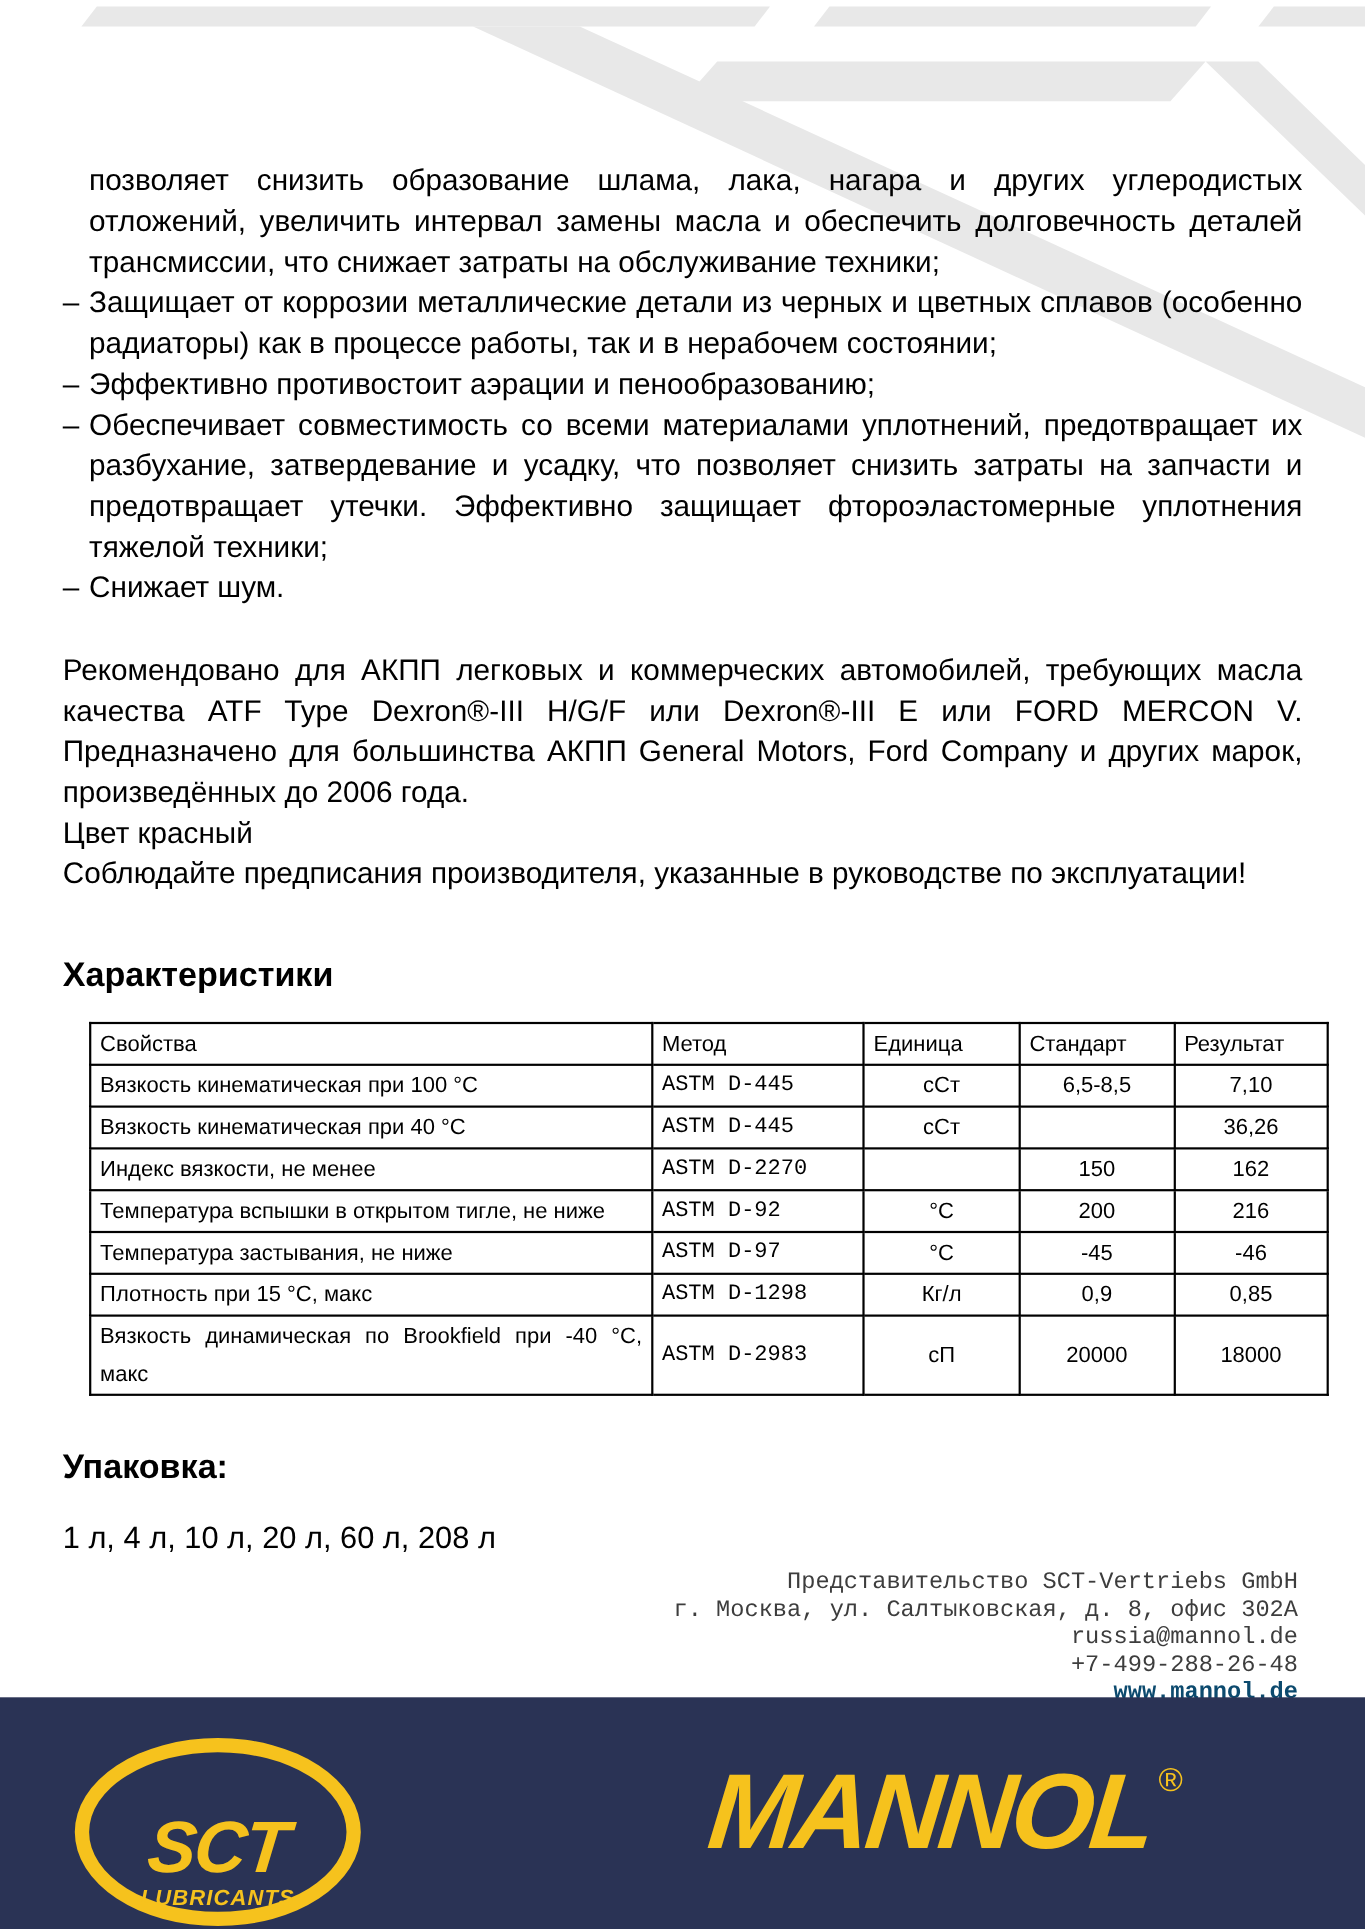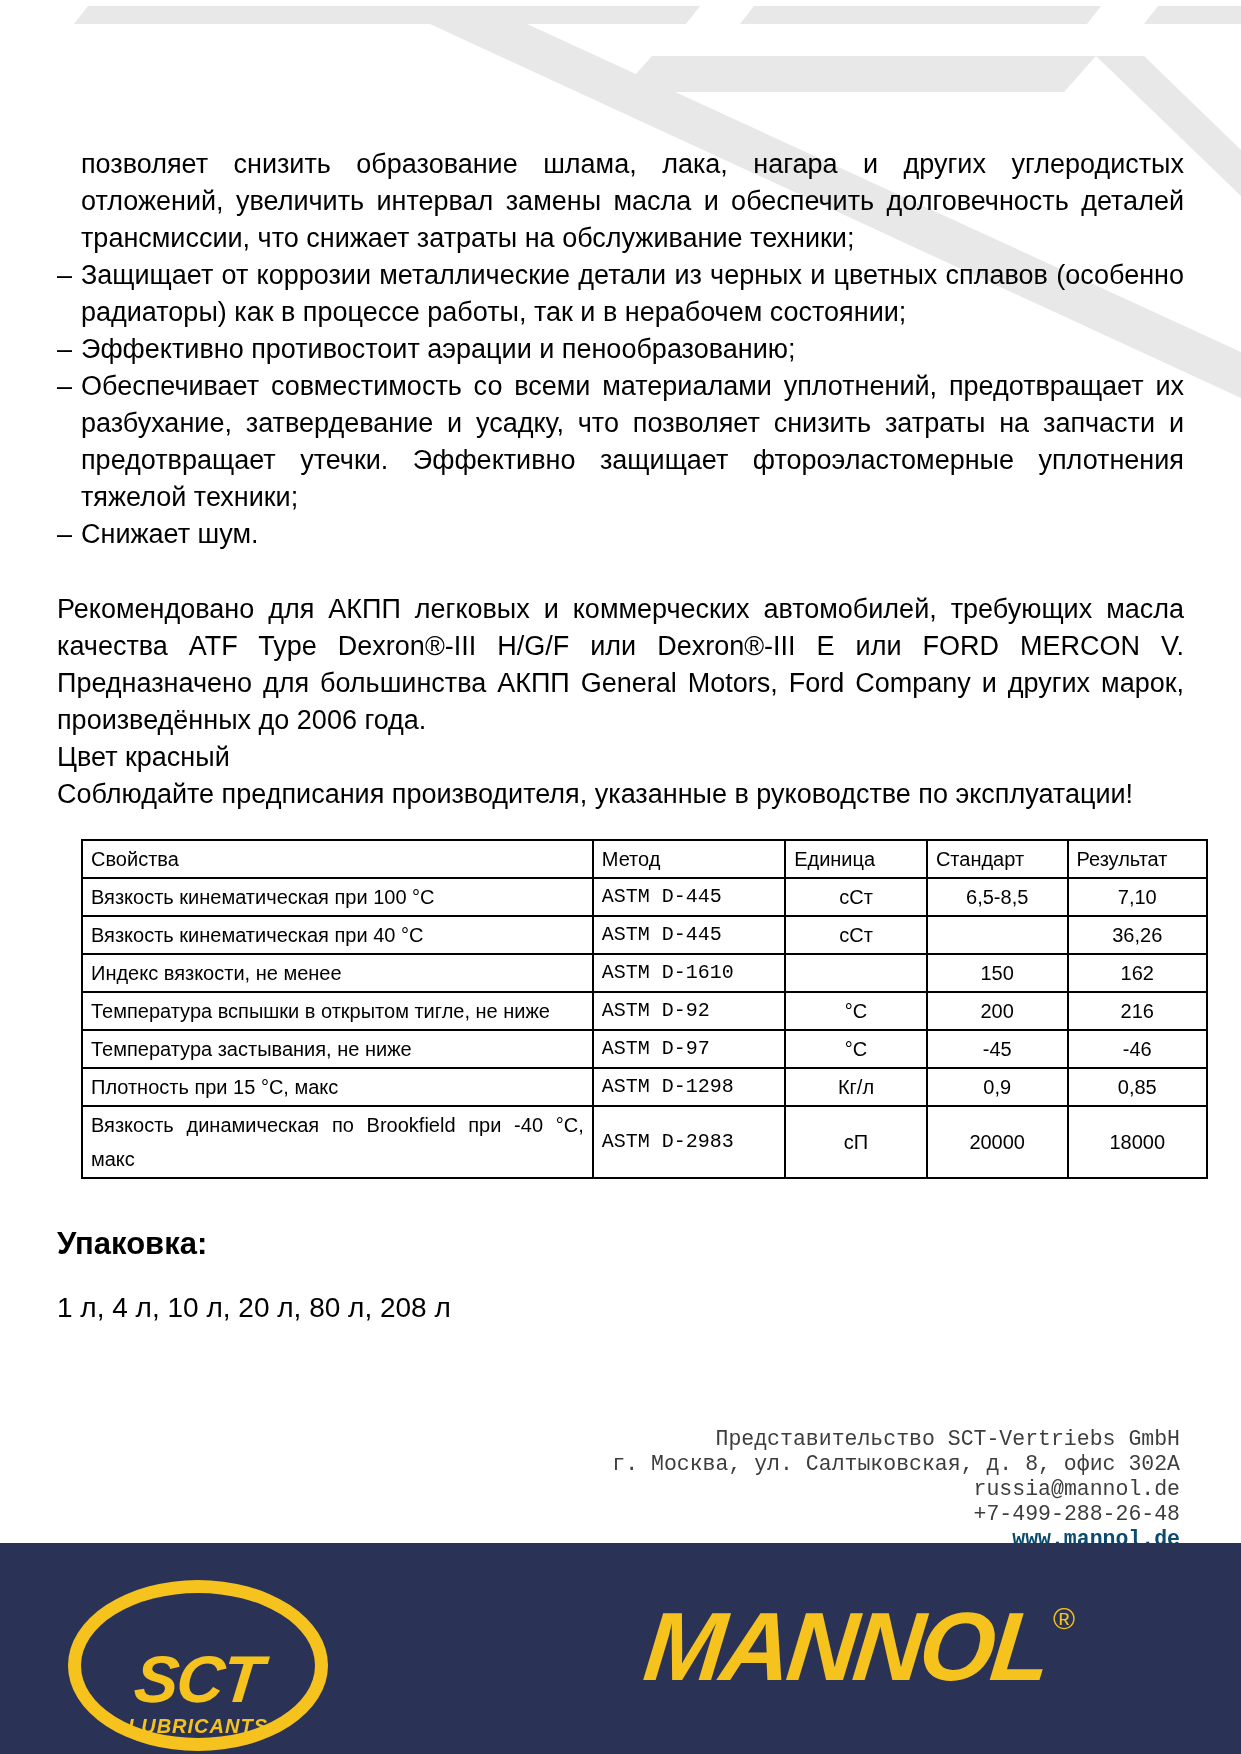--- a/index.html
+++ b/index.html
@@ -110,20 +110,21 @@
     <div class="item">
       <span class="marker">–</span>
       <span>Снижает шум.</span>
     </div>
   </div>
 
   <p class="para para-recommended">Рекомендовано для АКПП легковых и коммерческих автомобилей, требующих масла качества ATF Type Dexron®-III H/G/F или Dexron®-III E или FORD MERCON V. Предназначено для большинства АКПП General Motors, Ford Company и других марок, произведённых до 2006 года.</p>
   <p class="para">Цвет красный</p>
   <p class="para">Соблюдайте предписания производителя, указанные в руководстве по эксплуатации!</p>
 
+  <h2 class="section-title title-characteristics">Характеристики</h2>
 
   <table class="char-table">
     <colgroup>
       <col style="width:45.4%">
         <col style="width:17.1%">
         <col style="width:12.6%">
         <col style="width:12.5%">
         <col style="width:12.4%">
     </colgroup>
     <thead>
@@ -145,21 +146,21 @@
       </tr>
       <tr>
         <td class="c0">Вязкость кинематическая при 40 °C</td>
         <td class="c1">ASTM D-445</td>
         <td class="c2">сСт</td>
         <td class="c3"></td>
         <td class="c4">36,26</td>
       </tr>
       <tr>
         <td class="c0">Индекс вязкости, не менее</td>
-        <td class="c1">ASTM D-1610</td>
+        <td class="c1">ASTM D-2270</td>
         <td class="c2"></td>
         <td class="c3">150</td>
         <td class="c4">162</td>
       </tr>
       <tr>
         <td class="c0">Температура вспышки в открытом тигле, не ниже</td>
         <td class="c1">ASTM D-92</td>
         <td class="c2">°C</td>
         <td class="c3">200</td>
         <td class="c4">216</td>
@@ -182,21 +183,21 @@
         <td class="c0">Вязкость динамическая по Brookfield при -40 °C, макс</td>
         <td class="c1">ASTM D-2983</td>
         <td class="c2">сП</td>
         <td class="c3">20000</td>
         <td class="c4">18000</td>
       </tr>
     </tbody>
   </table>
 
   <h2 class="section-title title-packaging">Упаковка:</h2>
-  <div class="packaging-sizes">1 л, 4 л, 10 л, 20 л, 80 л, 208 л</div>
+  <div class="packaging-sizes">1 л, 4 л, 10 л, 20 л, 60 л, 208 л</div>
 
 </div>
 
 <div class="footer">
   <div>Представительство SCT-Vertriebs GmbH</div>
   <div>г. Москва, ул. Салтыковская, д. 8, офис 302А</div>
   <div>russia@mannol.de</div>
   <div>+7-499-288-26-48</div>
   <div class="site">www.mannol.de</div>
 </div>

